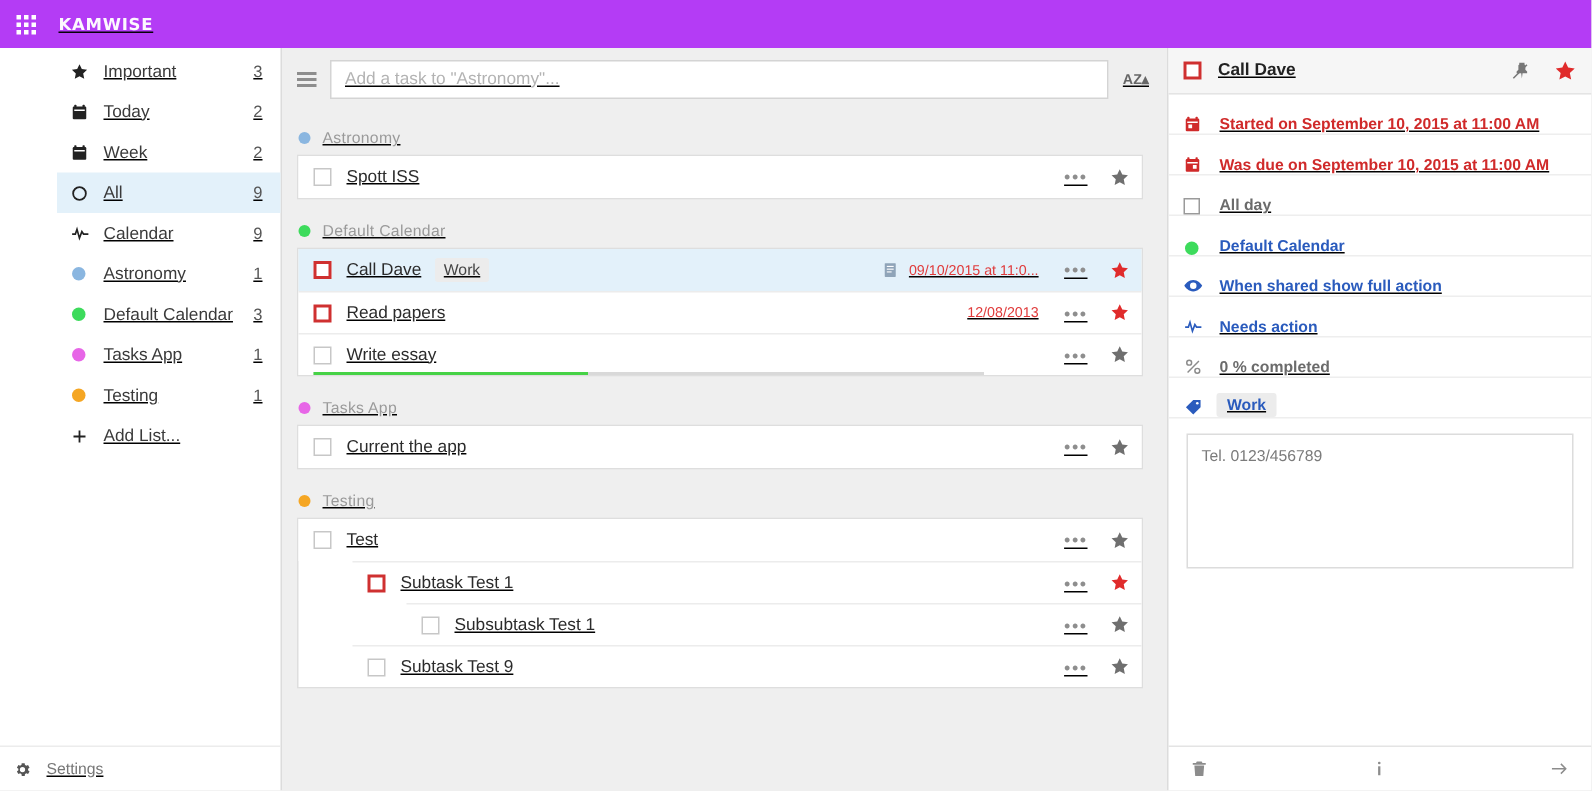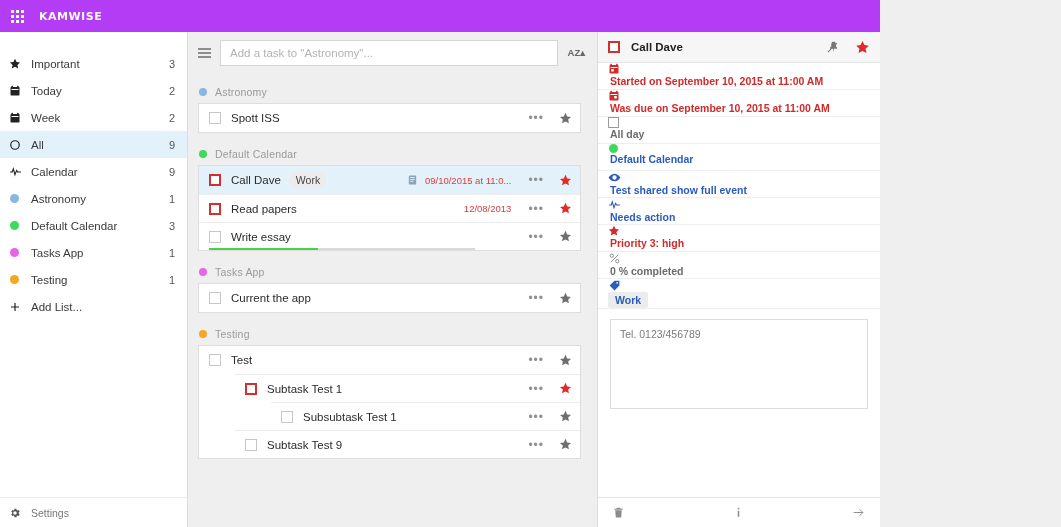--- a/index.html
+++ b/index.html
@@ -2,21 +2,21 @@
 <html><head>
 <meta charset="utf-8">
 <style>
   * { box-sizing: border-box; margin: 0; padding: 0; }
   html, body {
     width: 1061px; height: 527px;
     font-family: "Liberation Sans", sans-serif;
     background: #efefef;
     overflow: hidden;
   }
-  #app { position: relative; width: 880px; height: 527px; display: flex; flex-direction: column; }
+  #app { position: relative; width: 1061px; height: 527px; display: flex; flex-direction: column; text-decoration: underline; }
 
   
   .topbar {
     height: 32px; min-height: 32px;
     background: #b43cf5;
     display: flex; align-items: center;
     position: relative; z-index: 5;
   }
   .grid-btn {
     width: 28px; height: 28px; margin-left: 3px;
@@ -35,21 +35,21 @@
   .body-row { flex: 1; display: flex; min-height: 0; }
 
   
   .sidebar {
     width: 188px; min-width: 188px;
     background: #fff;
     border-right: 1px solid #dcdcdc;
     display: flex; flex-direction: column;
     position: relative;
   }
-  .nav { flex: 1; padding-top: 18px; }
+  .nav { flex: 1; padding-top: 2px; margin-left: 38px; }
   .nav-item {
     height: 27px; display: flex; align-items: center;
     padding: 0 12px 0 9px; cursor: pointer;
     font-size: 11.5px; color: #3a3a3a;
   }
   .nav-item.active { background: #e3f1fa; }
   .nav-ico {
     width: 20px; min-width: 20px; display: flex;
     align-items: center; justify-content: flex-start;
     color: #222;
@@ -156,25 +156,24 @@
   }
   .detail-head .chk {
     width: 12px; height: 12px; min-width:12px; border: 2px solid #cf3030; background: #fff;
   }
   .detail-title {
     font-size: 11.5px; font-weight: bold; color: #222; padding-left: 11px; flex: 1;
   }
   .pin { display: flex; cursor: pointer; padding: 0 9px 0 0; }
 
   .drow {
-    display: flex; align-items: flex-start;
+    display: flex; align-items: flex-end;
     min-height: 27px; border-bottom: 1px solid #eeeeee;
     padding: 0 10px 0 10px; font-size: 10.5px; font-weight: bold;
     cursor: pointer;
-    flex-direction: column;
   }
   .drow .dico {
     width: 22px; min-width: 22px; display: flex; align-items: center;
   }
   .drow .dtxt { padding-left: 2px; }
   .red-txt { color: #d02a2a; }
   .blue-txt { color: #2a5bbd; }
   .grey-txt { color: #6b6b6b; }
   .drow .chkbox {
     width: 11px; height: 11px; border: 1px solid #9a9a9a; background: #fff; display: block;
@@ -526,37 +525,29 @@
               <span class="dot" style="background:#3ddb5c"></span>
             </span>
             <span class="dtxt blue-txt">Default Calendar</span>
           </div>
           <div class="drow">
             <span class="dico " style="color:#2a5bbd">
               <svg width="13" height="13" viewBox="0 0 24 24" fill="currentColor">
                 <path d="M12 5C6.5 5 2.5 9.5 1 12c1.5 2.5 5.5 7 11 7s9.5-4.5 11-7c-1.5-2.5-5.5-7-11-7zm0 11a4 4 0 110-8 4 4 0 010 8z"></path>
               </svg>
             </span>
-            <span class="dtxt blue-txt">Test shared show full event</span>
+            <span class="dtxt blue-txt">When shared show full action</span>
           </div>
           <div class="drow">
             <span class="dico " style="color:#2a5bbd">
               <svg width="13" height="13" viewBox="0 0 24 24" fill="none" stroke="currentColor" stroke-width="2">
                 <path d="M2 13h4l2-6 3 11 3-8 2 3h6"></path>
               </svg>
             </span>
             <span class="dtxt blue-txt">Needs action</span>
-          </div>
-          <div class="drow">
-            <span class="dico " style="color:#d02a2a">
-              <svg width="12" height="12" viewBox="0 0 24 24" fill="currentColor">
-                <path d="M12 1.5l3.1 6.6 7 .9-5.2 4.9 1.4 7L12 17.5 5.7 20.9l1.4-7L1.9 9l7-.9z"></path>
-              </svg>
-            </span>
-            <span class="dtxt red-txt">Priority 3: high</span>
           </div>
           <div class="drow">
             <span class="dico pct" style="color:#8b8b8b">
               <svg width="13" height="13" viewBox="0 0 24 24" fill="none" stroke="currentColor" stroke-width="1.8">
                 <circle cx="7" cy="7" r="3"></circle>
                 <circle cx="17" cy="17" r="3"></circle>
                 <path d="M19 5L5 19"></path>
               </svg>
             </span>
             <span class="dtxt grey-txt">0 % completed</span>

